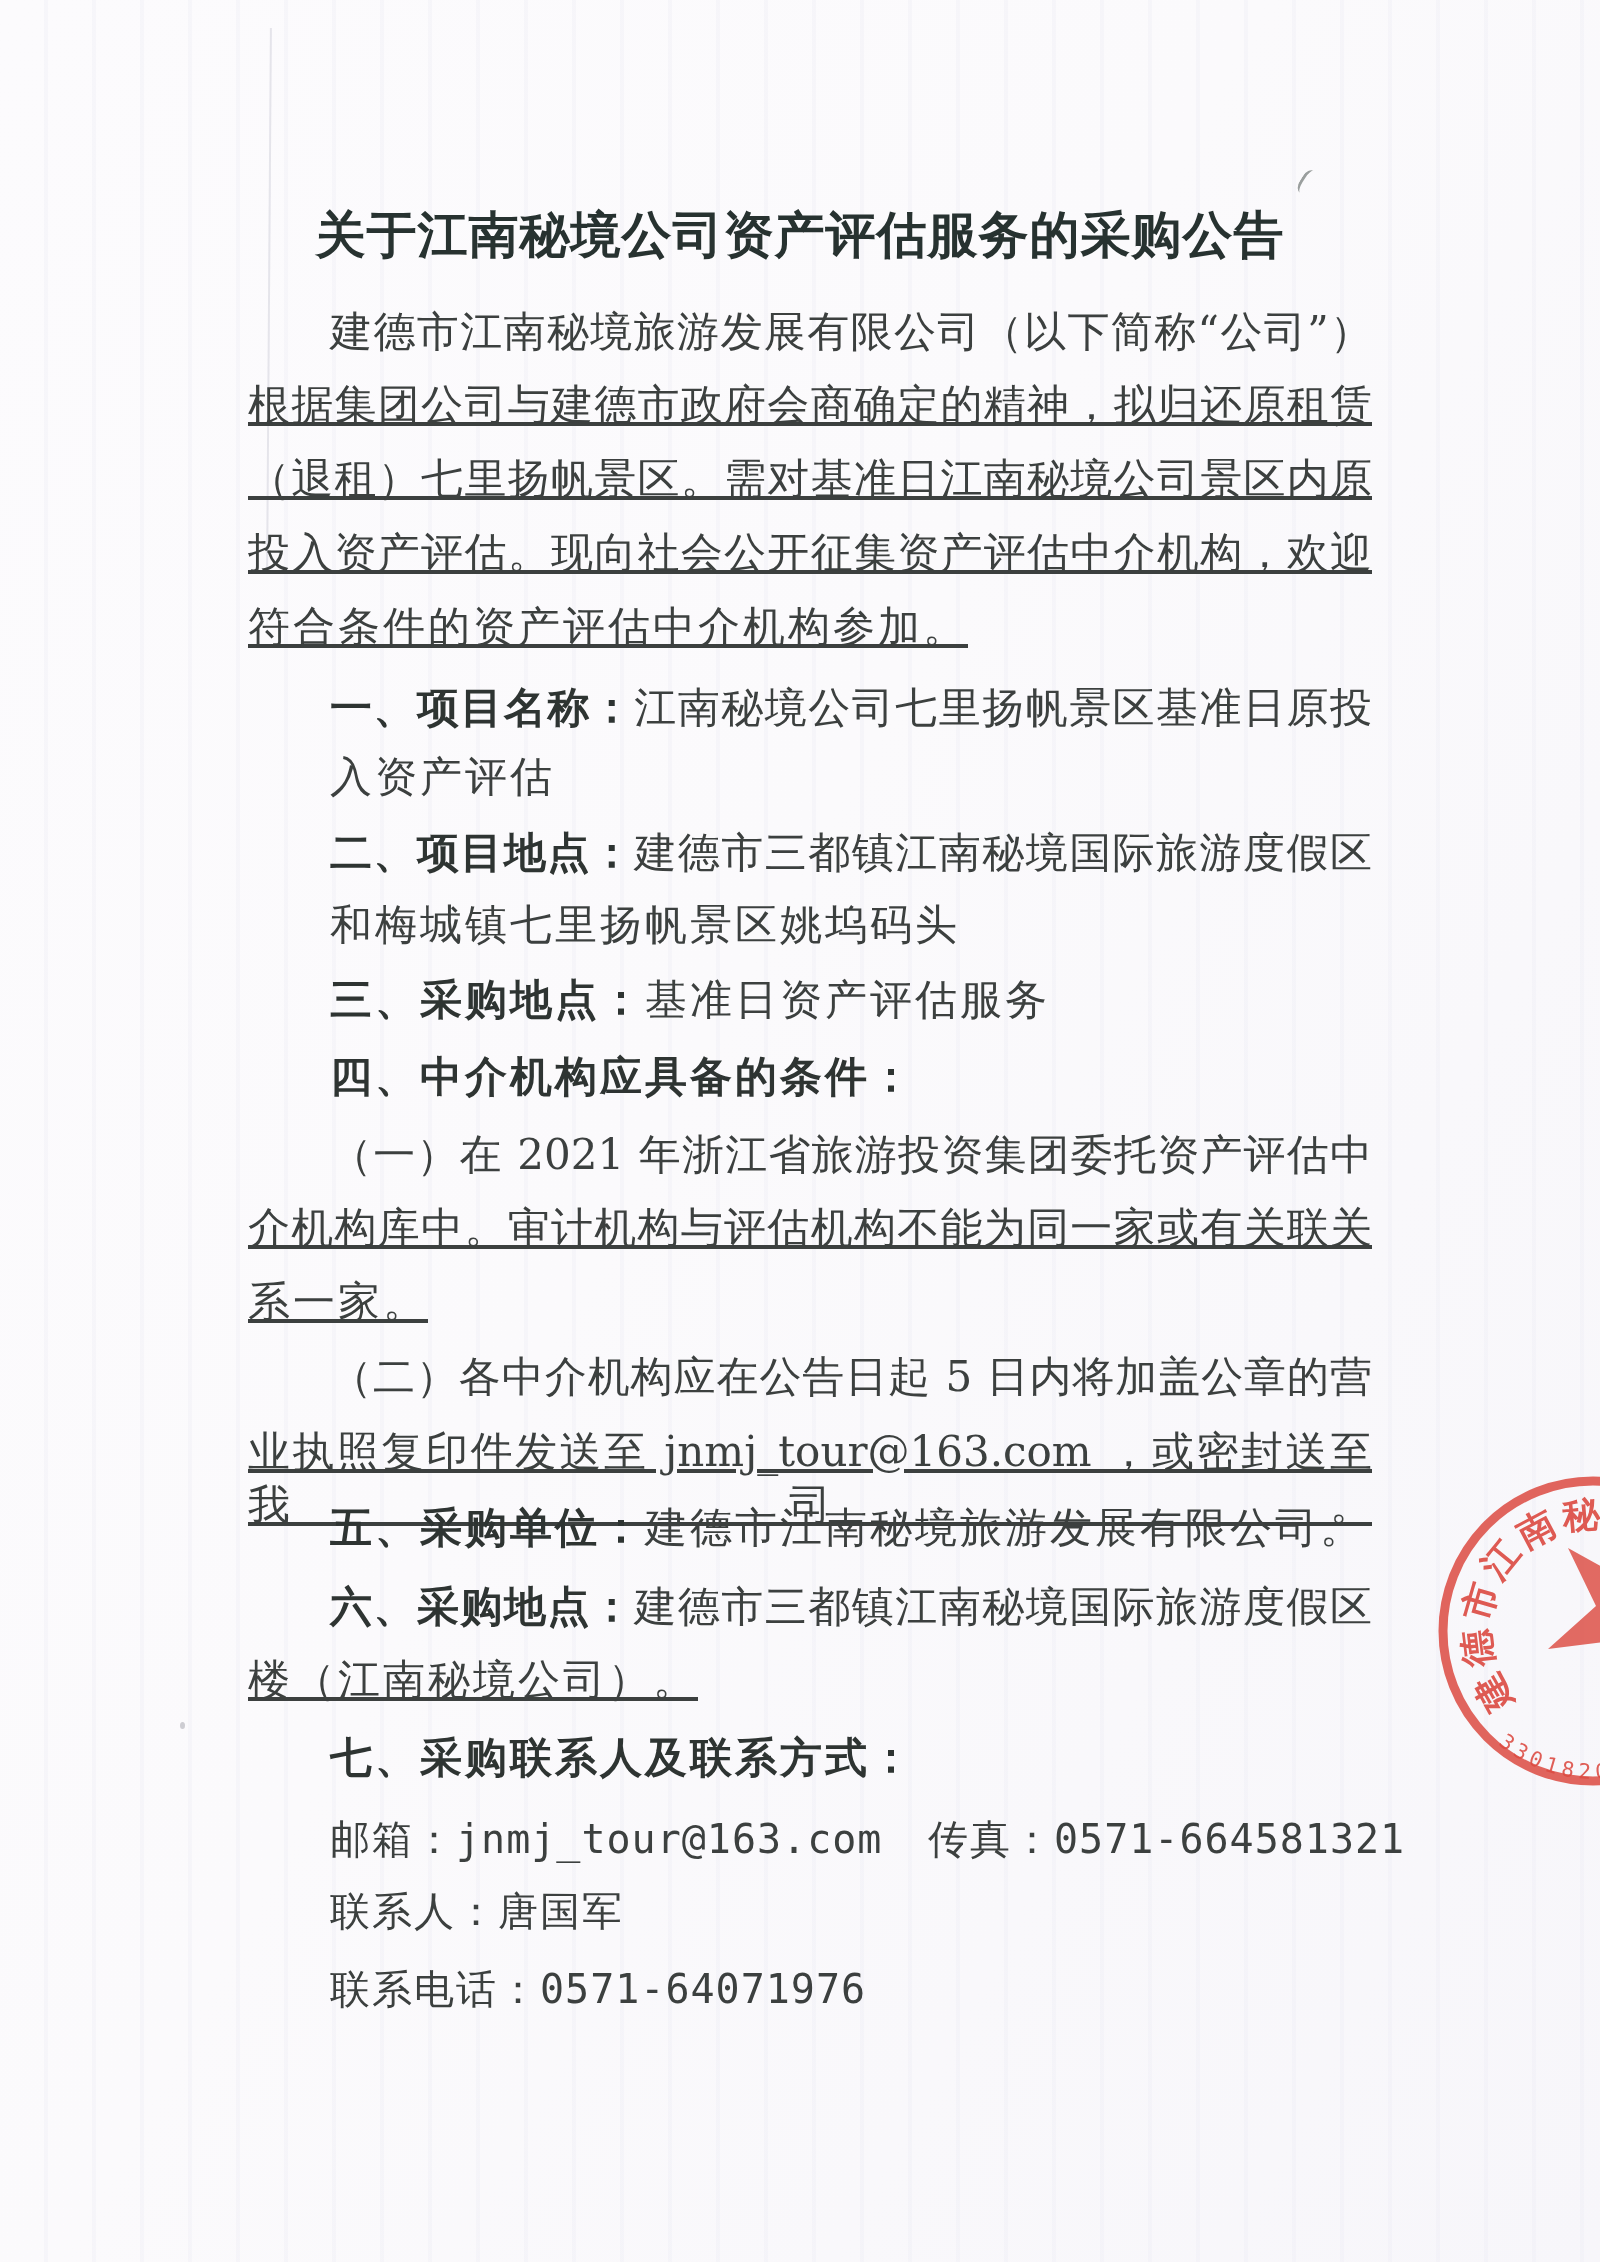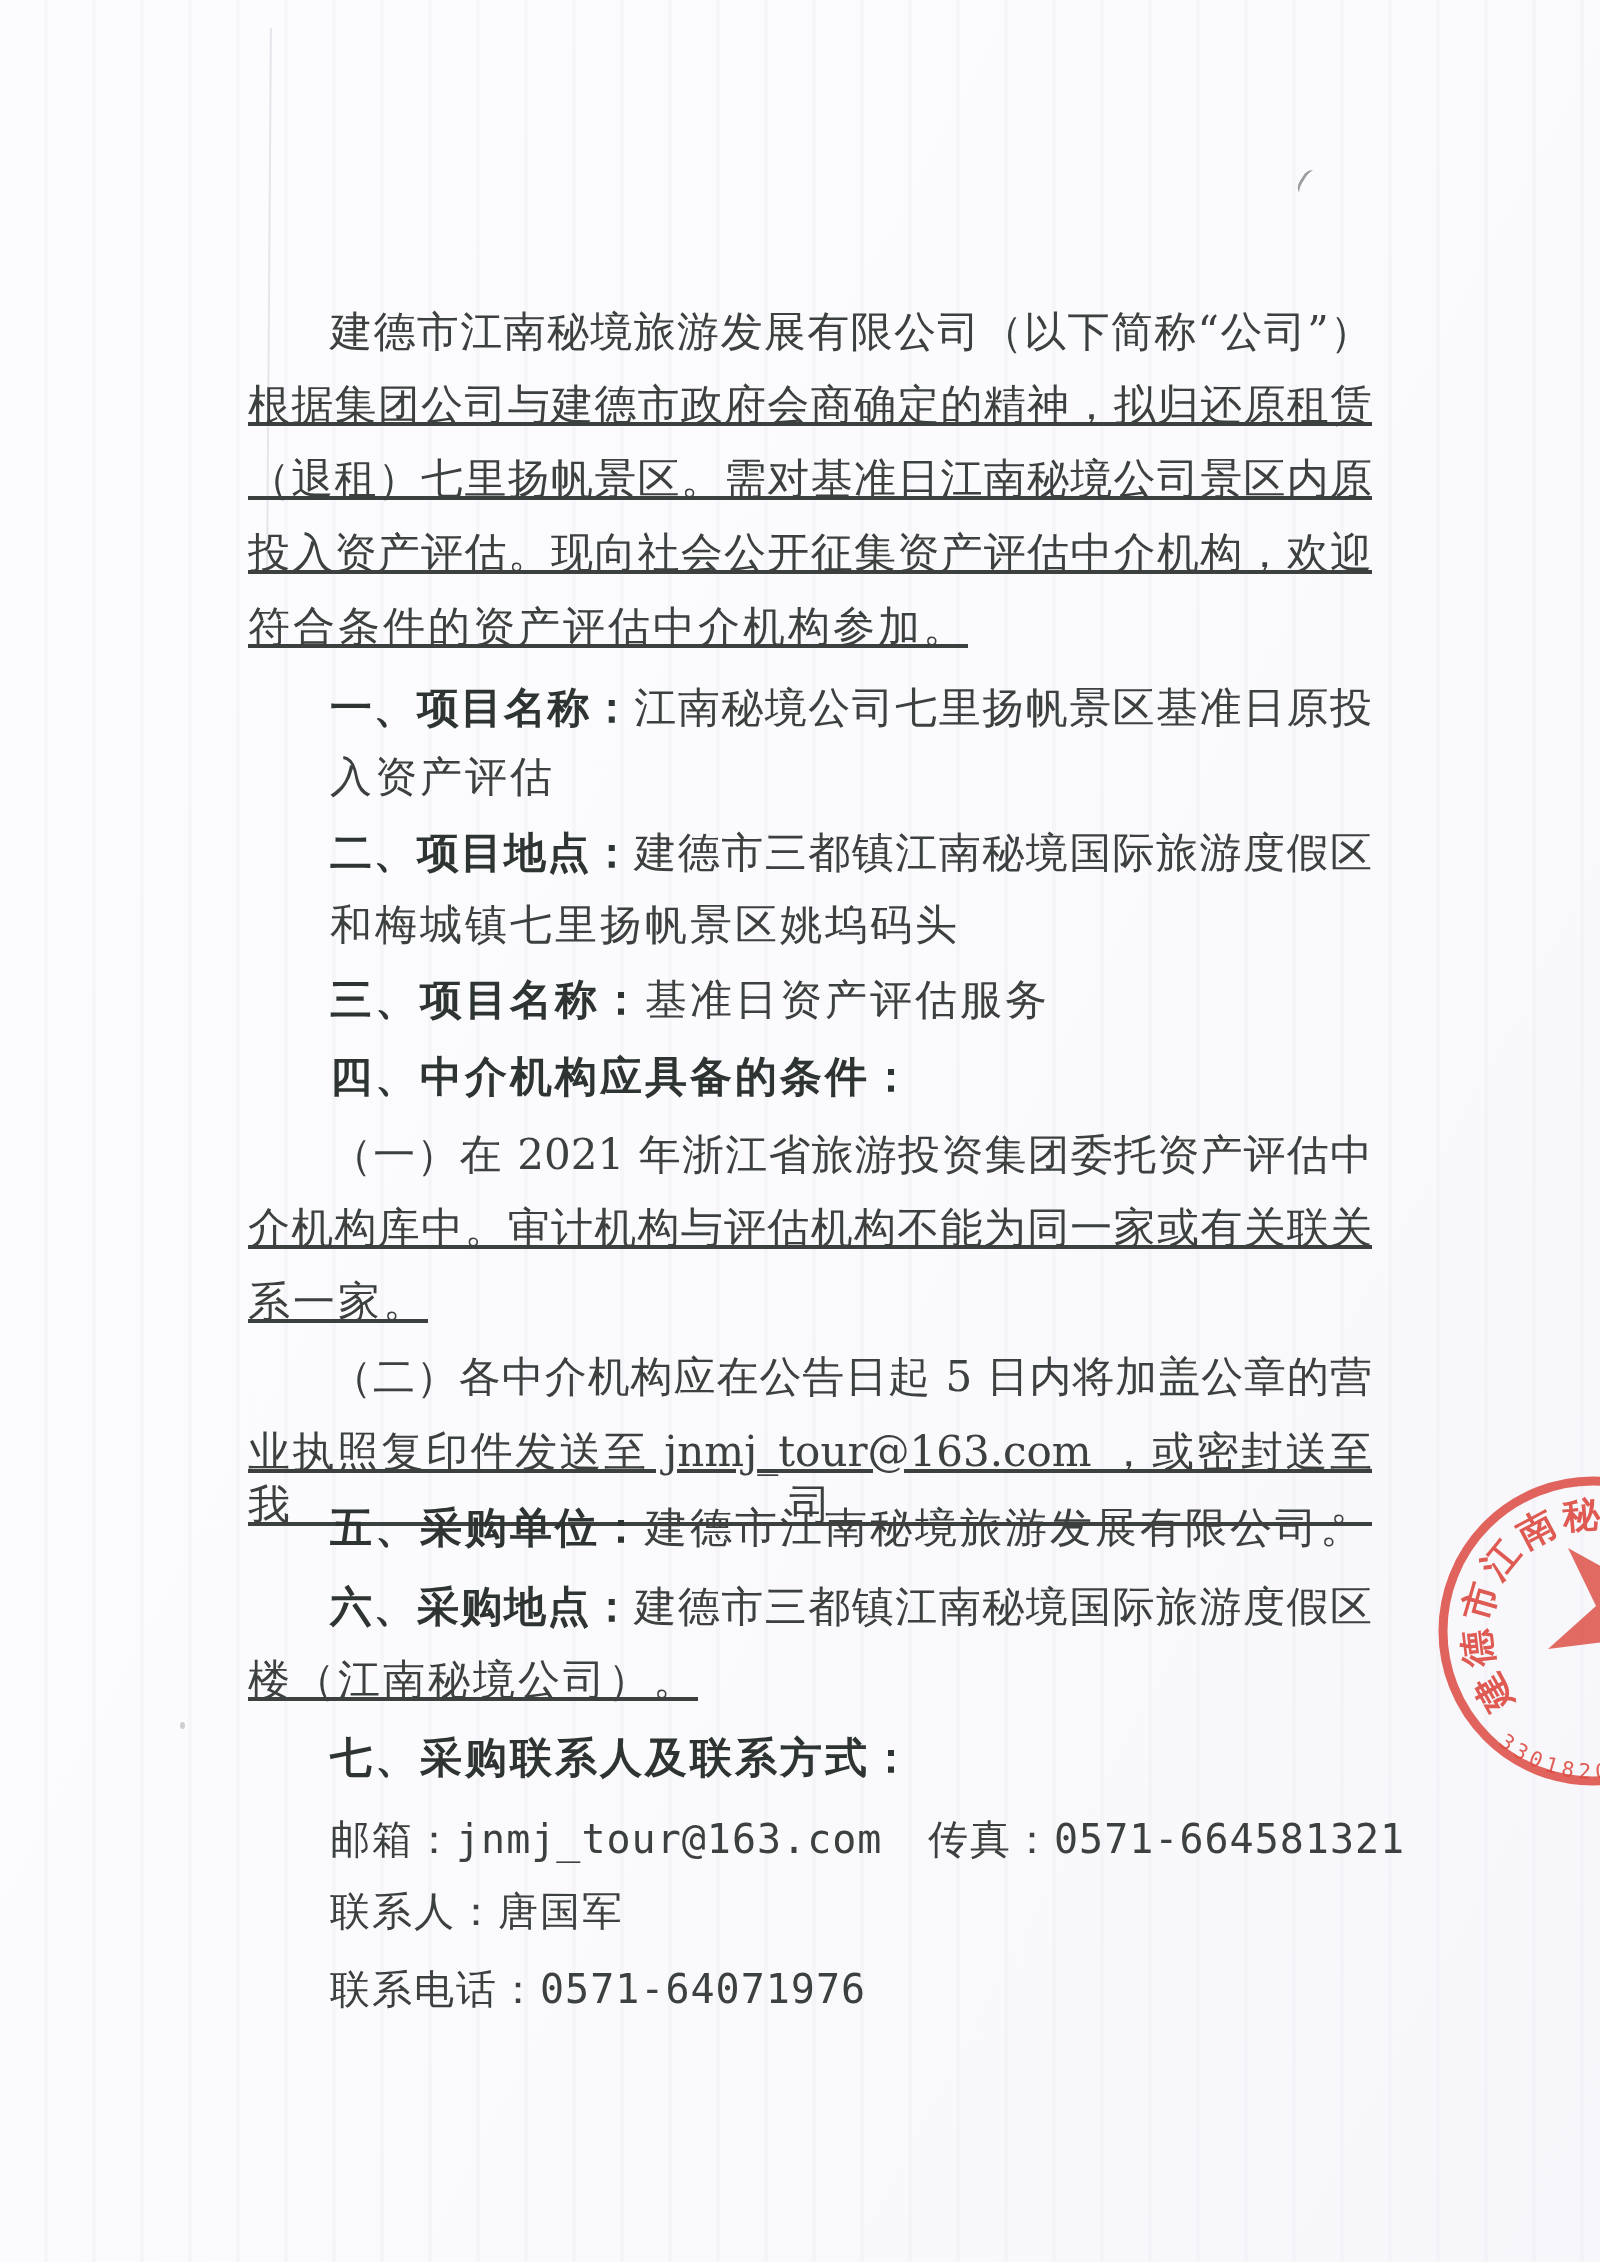--- a/index.html
+++ b/index.html
@@ -47,35 +47,36 @@
 </style>
 </head>
 <body>
 
 <div class="page">
   <div class="streaks"></div>
   <div class="crease"></div>
   <div class="mark"></div>
   <div class="dot"></div>
 
+  <h1 class="title">关于江南秘境公司资产评估服务的采购公告</h1>
 
   <main>
     <div class="line ind fit" style="top:306px"><span>建德市江南秘境旅游发展有限公司（以下简称“公司”）</span></div>
     <div class="line flush fit" style="top:379px"><span>根据集团公司与建德市政府会商确定的精神，拟归还原租赁</span></div>
     <div class="line flush fit" style="top:453px"><span>（退租）七里扬帆景区。需对基准日江南秘境公司景区内原</span></div>
     <div class="line flush fit" style="top:527px"><span>投入资产评估。现向社会公开征集资产评估中介机构，欢迎</span></div>
     <div class="line flush" style="top:601px"><span>符合条件的资产评估中介机构参加。</span></div>
 
     <div class="line ind fit" style="top:682px"><span class="lbl">一、项目名称：</span><span>江南秘境公司七里扬帆景区基准日原投</span></div>
     <div class="line ind" style="top:751px"><span>入资产评估</span></div>
 
     <div class="line ind fit" style="top:827px"><span class="lbl">二、项目地点：</span><span>建德市三都镇江南秘境国际旅游度假区</span></div>
     <div class="line ind" style="top:899px"><span>和梅城镇七里扬帆景区姚坞码头</span></div>
 
-    <div class="line ind" style="top:974px"><span class="lbl">三、项目名称：</span><span>基准日资产评估服务</span></div>
+    <div class="line ind" style="top:974px"><span class="lbl">三、采购地点：</span><span>基准日资产评估服务</span></div>
     <div class="line ind" style="top:1051px"><span class="lbl">四、中介机构应具备的条件：</span></div>
 
     <div class="line ind fit" style="top:1129px"><span>（一）在 2021 年浙江省旅游投资集团委托资产评估中</span></div>
     <div class="line flush fit" style="top:1202px"><span>介机构库中。审计机构与评估机构不能为同一家或有关联关</span></div>
     <div class="line flush" style="top:1276px"><span>系一家。</span></div>
     <div class="line ind fit" style="top:1351px"><span>（二）各中介机构应在公告日起 5 日内将加盖公章的营</span></div>
     <div class="line flush fit" style="top:1426px"><span>业执照复印件发送至 jnmj_tour@163.com ，或密封送至我司。</span></div>
 
     <div class="line ind" style="top:1502px"><span class="lbl">五、采购单位：</span><span>建德市江南秘境旅游发展有限公司。</span></div>
     <div class="line ind fit" style="top:1581px"><span class="lbl">六、采购地点：</span><span>建德市三都镇江南秘境国际旅游度假区</span></div>

